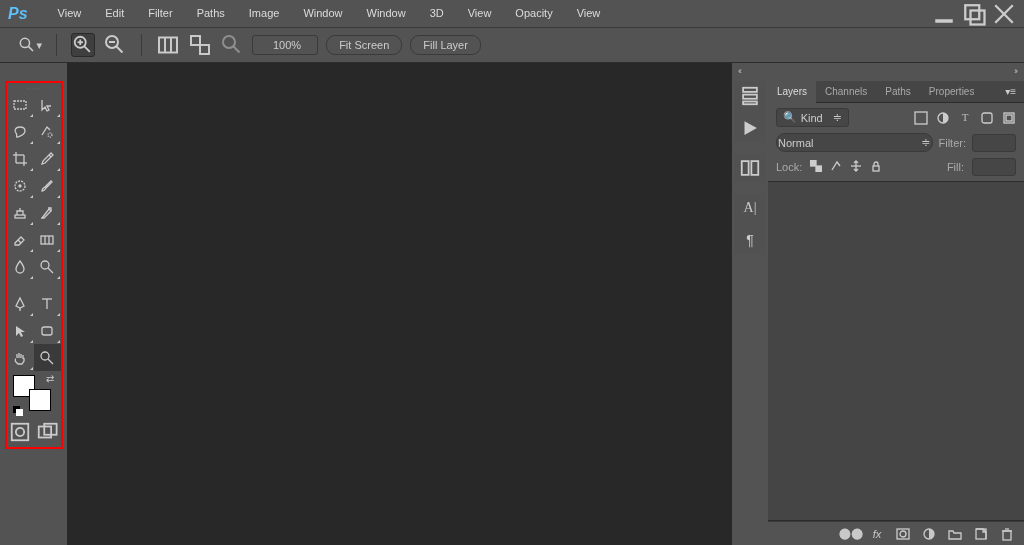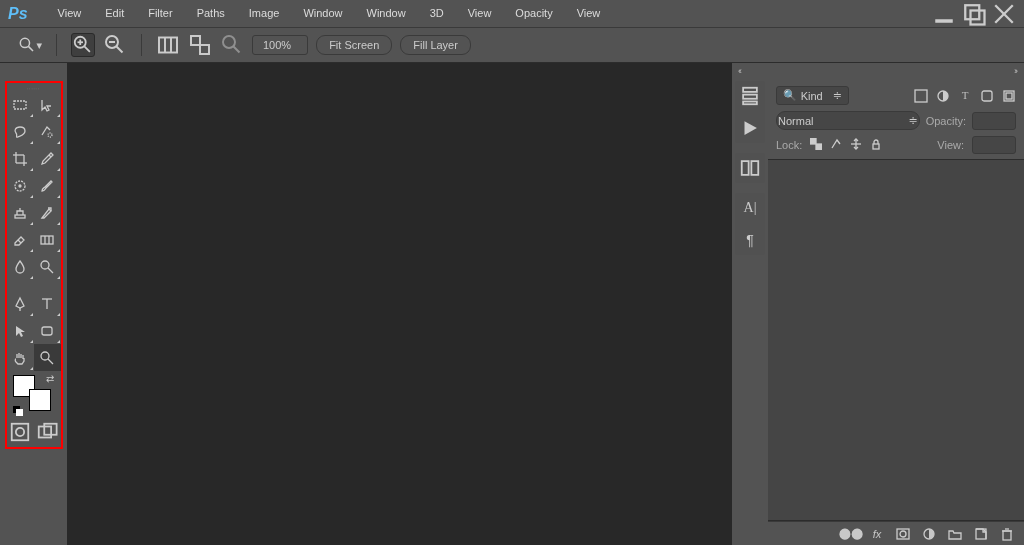--- a/index.html
+++ b/index.html
@@ -10,21 +10,21 @@
 .logo { color:#5fbff9; font-weight:bold; font-size:16px; font-style:italic; margin-right:18px; font-family:Arial,sans-serif; }
 .menu-item { padding:0 12px; height:27px; line-height:27px; color:#dcdcdc; cursor:default; }
 .win-controls { margin-left:auto; display:flex; gap:2px; padding-right:6px; }
 .win-btn { width:28px; height:18px; display:flex; align-items:center; justify-content:center; color:#e0e0e0; font-size:12px; }
 
 
 .optbar { height:36px; background:#535353; border-top:1px solid #3a3a3a; border-bottom:1px solid #2c2c2c; display:flex; align-items:center; padding-left:18px; gap:8px; }
 .opt-icon { width:24px; height:24px; display:flex; align-items:center; justify-content:center; color:#cccccc; }
 .opt-icon.selected { background:#3f3f3f; border:1px solid #2a2a2a; border-radius:3px; }
 .vsep { width:1px; height:22px; background:#3a3a3a; margin:0 6px; }
-.opt-dd { border:1px solid #3a3a3a; background:#535353; padding:3px 16px 3px 10px; border-radius:3px; color:#cccccc; position:relative; }
+.opt-dd { border:1px solid #3a3a3a; background:#535353; padding:3px 16px 3px 20px; border-radius:3px; color:#cccccc; position:relative; }
 .opt-btn { border:1px solid #3a3a3a; background:#535353; padding:3px 12px; border-radius:9px; color:#cccccc; }
 
 
 .workspace { display:flex; height:calc(545px - 63px); background:#282828; position:relative; }
 .collapse-chevron { position:absolute; top:3px; font-size:9px; color:#bbbbbb; letter-spacing:-2px; }
 
 
 .toolbox-wrap { width:67px; background:#535353; padding-top:18px; position:relative; display:flex; flex-direction:column; align-items:center; }
 .toolbox { width:58px; border:2px solid #ff0000; background:#535353; padding:2px 0 6px 0; }
 .grip { height:6px; display:flex; justify-content:center; align-items:center; color:#888; font-size:4px; letter-spacing:1px; }
@@ -352,20 +352,27 @@
           </div>
       </div>
       <div class="mini-group">
         <div class="mini-ico" style="font-family:serif;font-size:14px">A|</div>
         <div class="mini-ico" style="font-size:14px">¶</div>
       </div>
     </div>
 
     <div class="main-panel">
       <span class="collapse-chevron" style="right:8px">››</span>
+      <div class="panel-tabs">
+        <div class="ptab active">Layers</div>
+        <div class="ptab">Channels</div>
+        <div class="ptab">Paths</div>
+        <div class="ptab">Properties</div>
+        <div class="ptab-menu">▾≡</div>
+      </div>
       <div class="panel-body">
         <div class="row">
           <div class="filter-dd">
               <span>🔍</span>
               <span>Kind</span>
               <span style="margin-left:6px">≑</span>
             </div>
           <div class="filter-icons">
             <div class="fi">
                 <svg viewBox="0 0 14 14">
@@ -390,21 +397,21 @@
                   <rect x="4" y="4" width="6" height="6"></rect>
                 </svg>
               </div>
           </div>
         </div>
         <div class="row">
           <div class="blend-dd">
               <span>Normal</span>
               <span style="margin-left:auto">≑</span>
             </div>
-          <span class="lbl">Opacity:</span>
+          <span class="lbl">Filter:</span>
           <div class="slider-dd"></div>
         </div>
         <div class="row lock-row">
           <span class="lbl">Lock:</span>
           <div class="lock-icons">
             <span><svg width="12" height="12" viewBox="0 0 12 12">
                   <rect x="0" y="0" width="6" height="6" fill="#ccc"></rect>
                   <rect x="6" y="6" width="6" height="6" fill="#ccc"></rect>
                 </svg></span>
             <span><svg width="12" height="12" viewBox="0 0 12 12">
@@ -414,21 +421,21 @@
                   <line x1="6" y1="1" x2="6" y2="11"></line>
                   <line x1="1" y1="6" x2="11" y2="6"></line>
                   <polyline points="4,3 6,1 8,3"></polyline>
                   <polyline points="4,9 6,11 8,9"></polyline>
                 </svg></span>
             <span><svg width="12" height="12" viewBox="0 0 12 12">
                   <rect x="3" y="6" width="6" height="5"></rect>
                   <path d="M4 6 V4 a2 2 0 0 1 4 0 V6"></path>
                 </svg></span>
           </div>
-          <span class="lbl" style="margin-left:auto">View:</span>
+          <span class="lbl" style="margin-left:auto">Fill:</span>
           <div class="slider-dd"></div>
         </div>
       </div>
       <div class="layers-list"></div>
       <div class="panel-footer">
         <div class="pf-ico">⬤⬤</div>
         <div class="pf-ico">
             <i>fx</i>
           </div>
         <div class="pf-ico">

